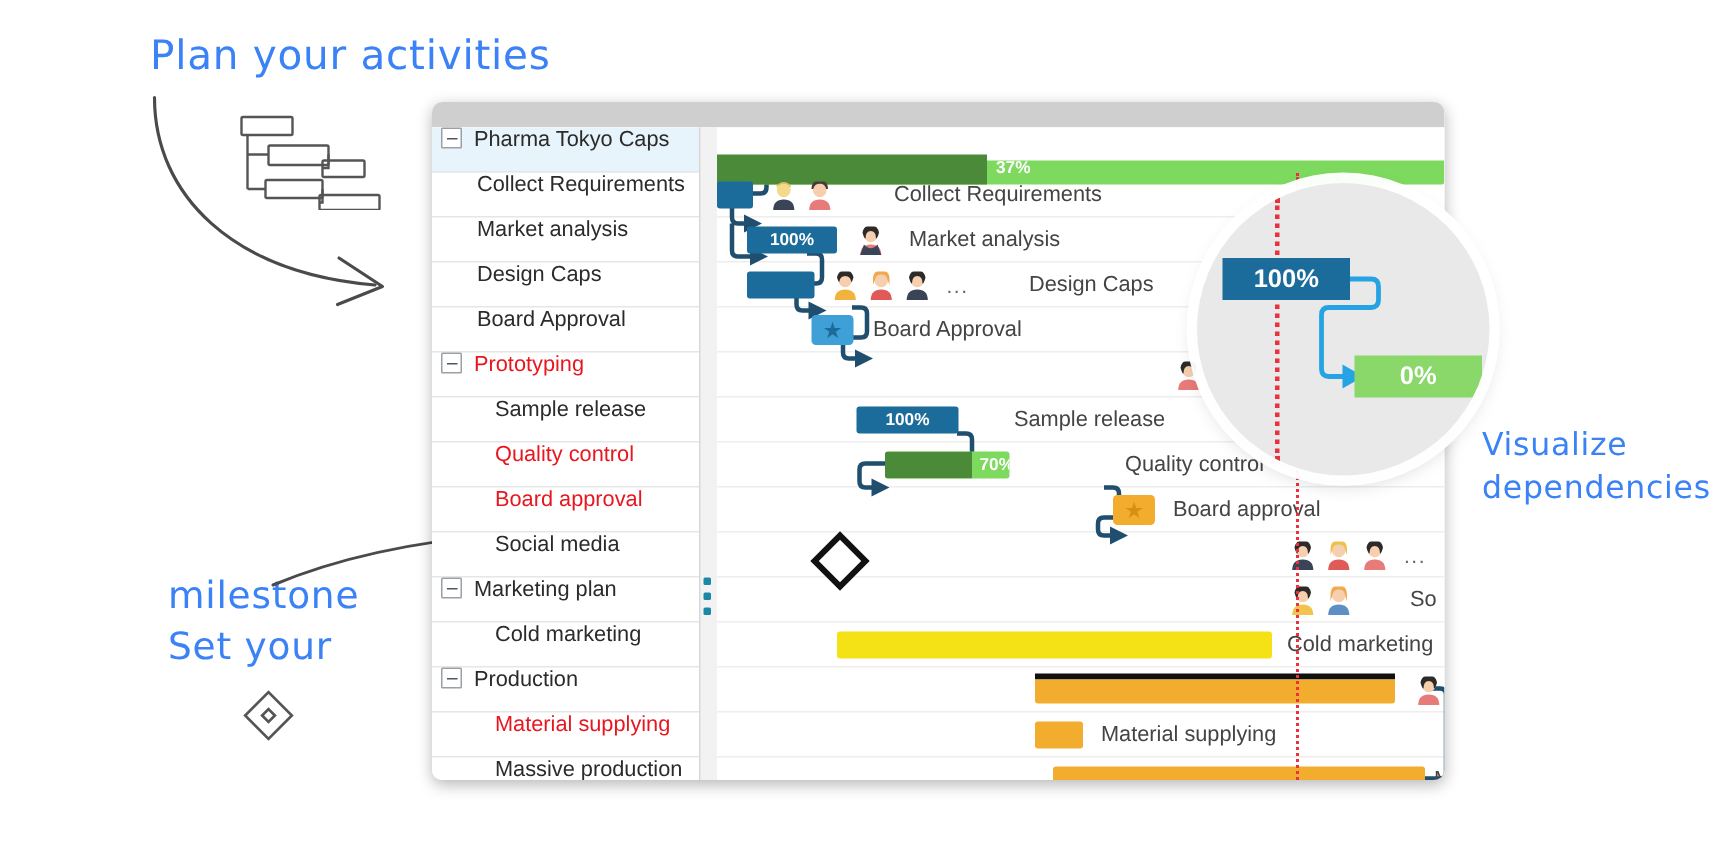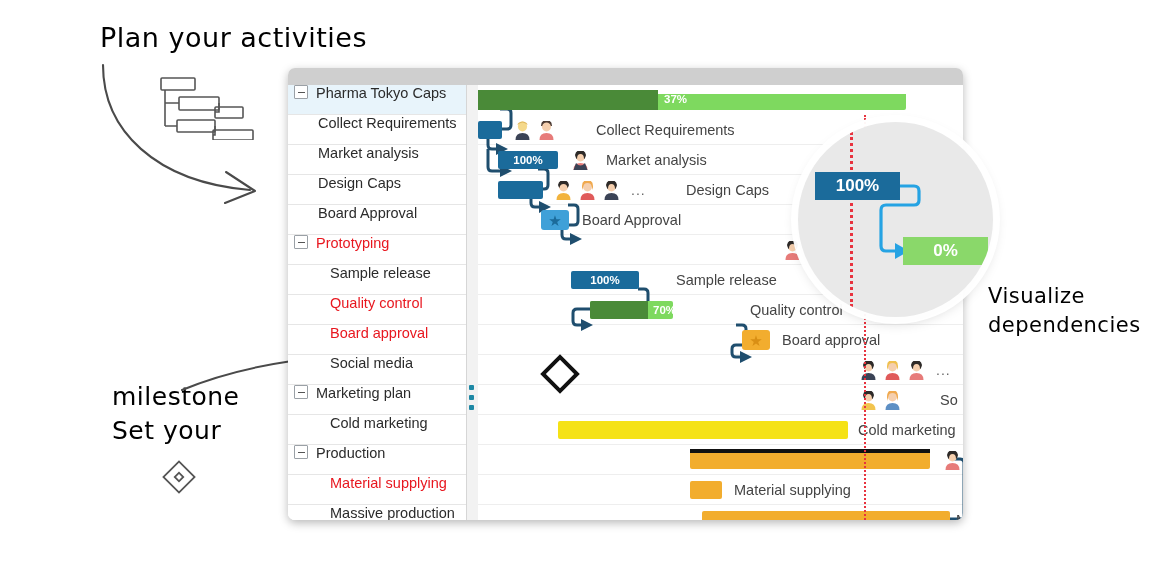--- a/index.html
+++ b/index.html
@@ -4,21 +4,21 @@
 <style>
   html,body{margin:0;padding:0;}
   body{
     width:1150px;height:570px;position:relative;overflow:hidden;
     background:#ffffff;
     font-family:"Liberation Sans","DejaVu Sans",sans-serif;
   }
 
   
   .hand{
-    position:absolute;color:#000000;
+    position:absolute;color:#3b82f6;
     font-family:"DejaVu Sans","Liberation Sans",sans-serif;
     font-weight:400;letter-spacing:.5px;
   }
   #ann-plan{left:100px;top:22px;font-size:27px;}
   #ann-milestone{left:112px;top:380px;font-size:25px;line-height:34px;}
   #ann-visual{left:988px;top:282px;font-size:21px;line-height:29px;}
 
   .sketch{position:absolute;}
 
   
@@ -272,21 +272,21 @@
         </g>
       </svg>
 
       <svg class="dep" style="left:400px;top:360px;" width="110" height="90" viewBox="0 0 110 90">
         <g fill="none" stroke="#1f4e6e" stroke-width="3">
           <path d="M76 14 L82 14 Q86 14 86 18 L86 70 Q86 74 82 74 L72 74"></path>
         </g>
       </svg>
 
       <div class="tl-row hdr">
-        <div class="sumbar" style="left:0px;width:428px;top:5px;height:20px;">
+        <div class="sumbar" style="left:0px;width:485px;top:18px;height:20px;">
           <div class="body"></div>
           <div class="dark" style="width:180px;top:0;"></div>
           <div class="pct" style="left:186px;top:1px;">37%</div>
         </div>
       </div>
 
       <div class="tl-row">
         <div class="bar blue" style="left:0px;width:24px;"></div>
         <div class="avatars" style="left:36px;">
           <svg width="17" height="19" viewBox="0 0 17 19">

